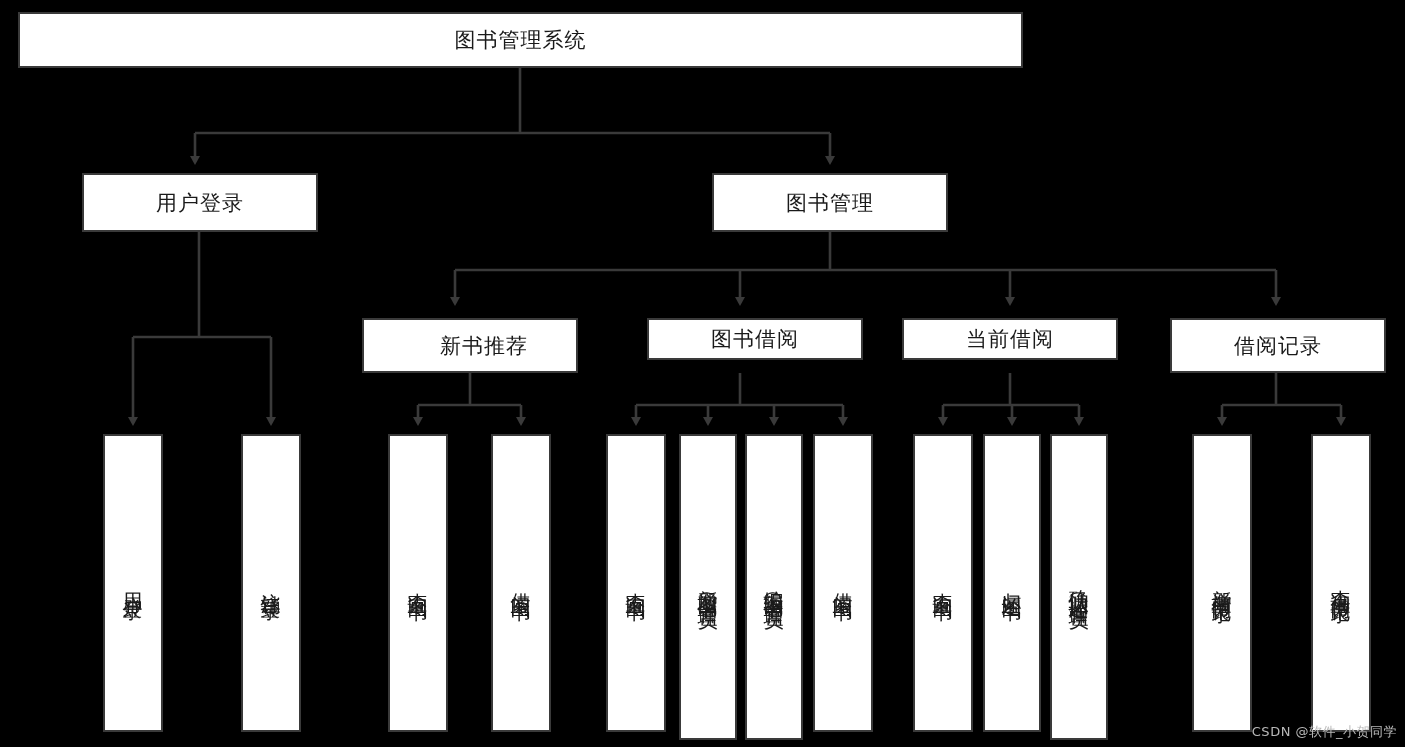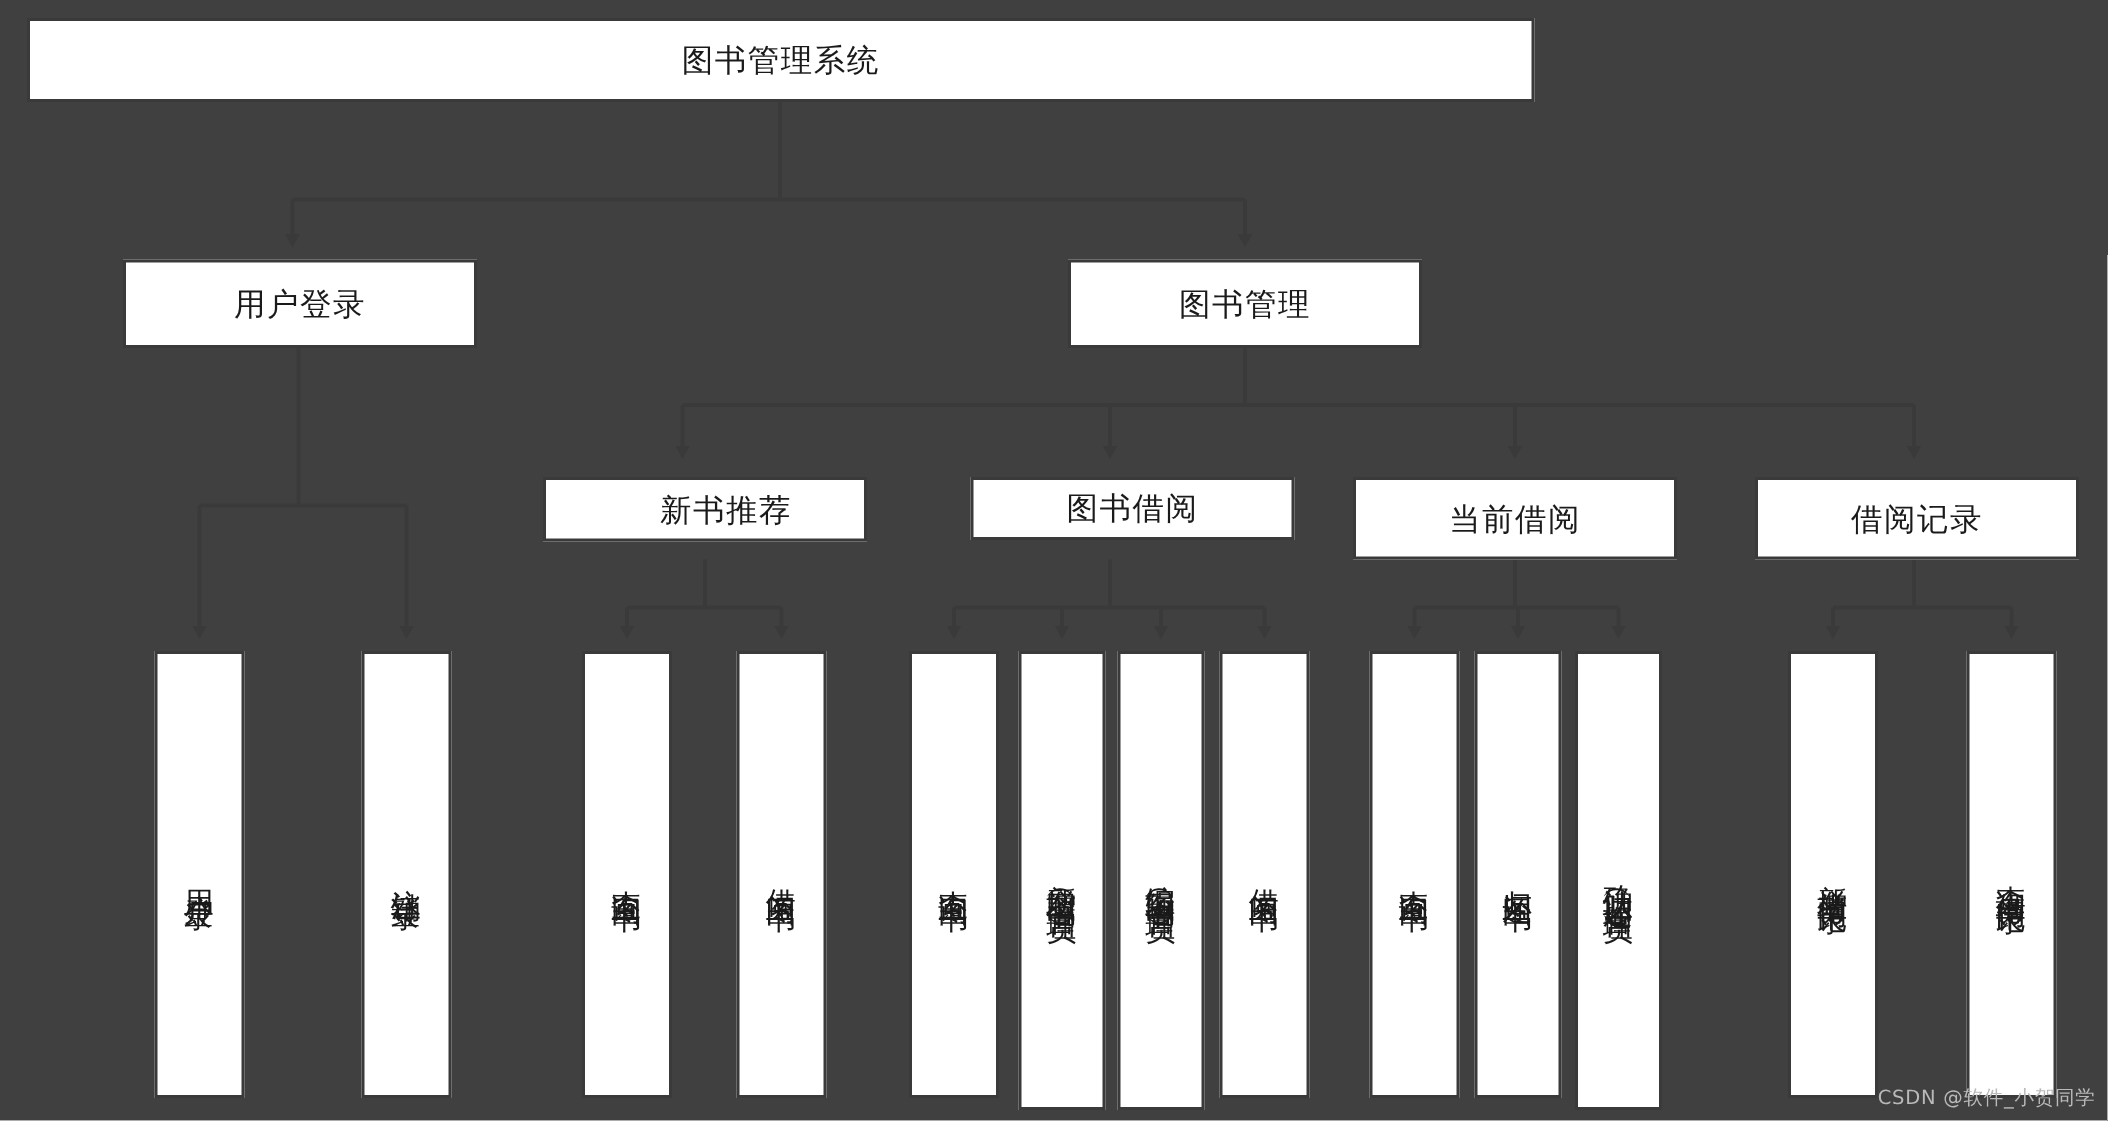--- a/index.html
+++ b/index.html
@@ -7,21 +7,21 @@
     padding: 0;
     background: #ffffff;
   }
   body {
     font-family: "DejaVu Sans", "Liberation Sans", sans-serif;
   }
   #canvas {
     position: relative;
     width: 1405px;
     height: 747px;
-    background: #404040;
+    background: #000000;
     overflow: hidden;
   }
   #wires {
     position: absolute;
     left: 0;
     top: 0;
     width: 1405px;
     height: 747px;
     pointer-events: none;
   }
@@ -121,27 +121,27 @@
     <span class="nlabel">图书管理系统</span>
   </div>
 
   <div class="node horiz" style="left:82px; top:173px; width:236px; height:59px;">
     <span class="nlabel">用户登录</span>
   </div>
   <div class="node horiz" style="left:712px; top:173px; width:236px; height:59px;">
     <span class="nlabel">图书管理</span>
   </div>
 
-  <div class="node horiz" style="left:362px; top:318px; width:216px; height:43px;padding-left:28px;">
+  <div class="node horiz" style="left:362px; top:318px; width:216px; height:55px;padding-left:28px;">
     <span class="nlabel">新书推荐</span>
   </div>
   <div class="node horiz" style="left:647px; top:318px; width:216px; height:42px;">
     <span class="nlabel">图书借阅</span>
   </div>
-  <div class="node horiz" style="left:902px; top:318px; width:216px; height:55px;">
+  <div class="node horiz" style="left:902px; top:318px; width:216px; height:42px;">
     <span class="nlabel">当前借阅</span>
   </div>
   <div class="node horiz" style="left:1170px; top:318px; width:216px; height:55px;text-align:right;">
     <span class="nlabel">借阅记录</span>
   </div>
 
   <div class="node vert" style="left:103px; top:434px; width:60px; height:298px;">
     <span class="nlabel">用户登录</span>
   </div>
   <div class="node vert" style="left:241px; top:434px; width:60px; height:298px;">

